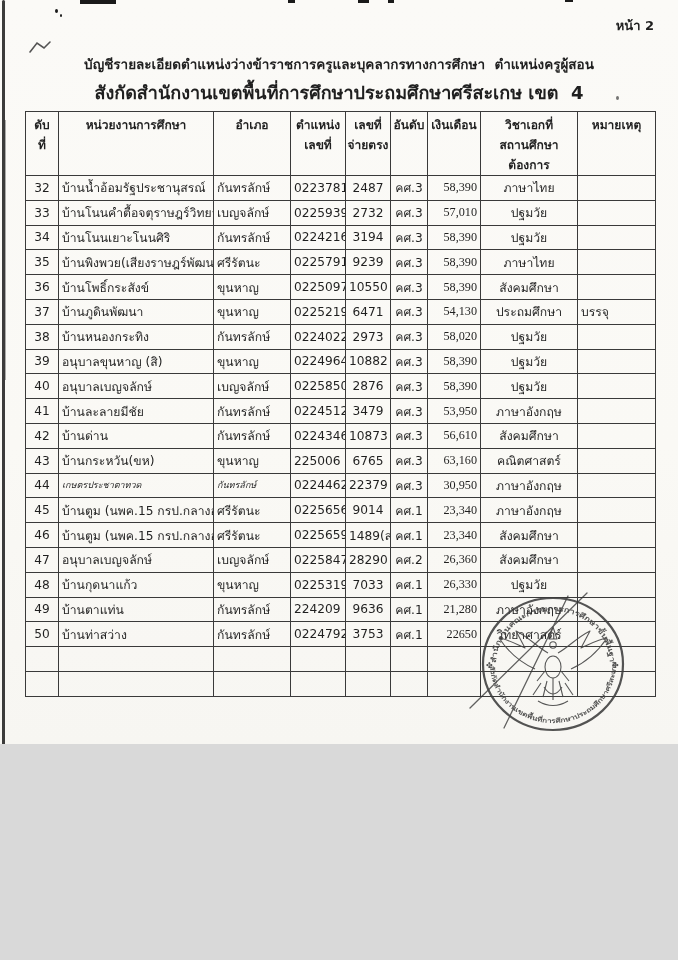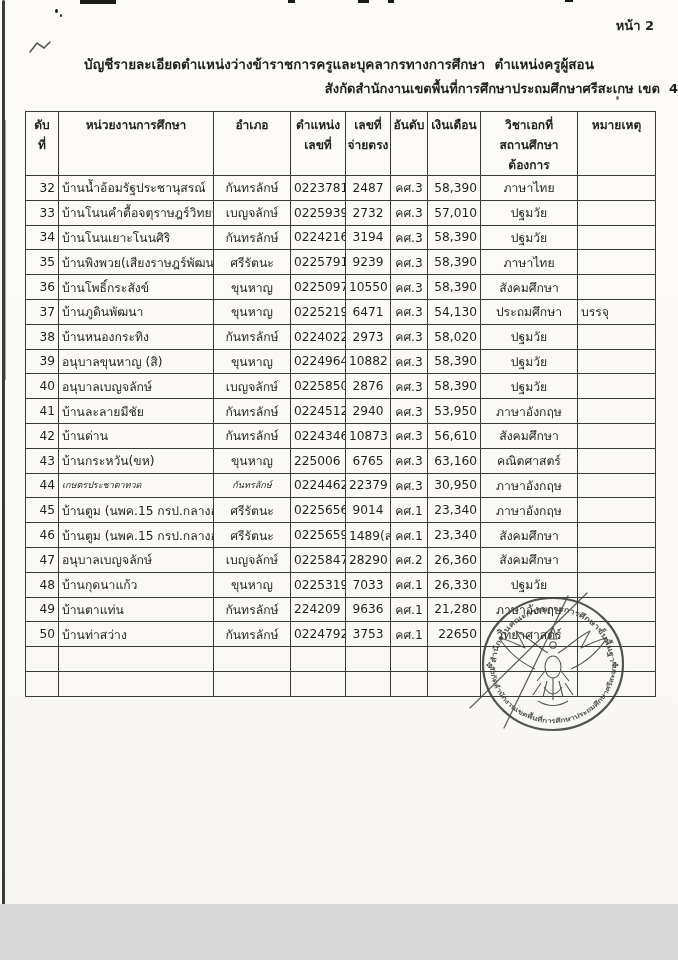--- a/index.html
+++ b/index.html
@@ -2,64 +2,64 @@
 <html><head>
 <meta charset="utf-8">
 <style>
   html,body { margin:0; padding:0; }
   body {
     width:678px; height:960px;
     background:#d9d9d9;
     font-family:"DejaVu Sans","Liberation Sans",sans-serif;
   }
   .page {
-    position:relative; width:678px; height:904px;
+    position:relative; width:678px; height:744px;
     background:linear-gradient(180deg,#fbfaf7 0%, #faf9f5 60%, #f7f6f2 100%);
     overflow:hidden; color:#1f1f1f;
   }
 
   
   .page-number {
     position:absolute; top:15px; right:24px;
     font-size:13px; font-weight:700;
   }
   .title-1 {
     position:absolute; top:53px; left:0; width:100%;
     text-align:center; font-size:13.5px; font-weight:700; white-space:pre;
   }
   .title-2 {
     position:absolute; top:78px; left:0; width:100%;
-    text-align:right; font-size:13px; font-weight:700; white-space:pre;
+    text-align:center; font-size:18px; font-weight:700; white-space:pre;
   }
 
   
   table.vacancy {
     position:absolute; left:25px; top:111px; width:630px;
     border-collapse:collapse; table-layout:fixed;
   }
   .vacancy th, .vacancy td {
     border:1px solid #3a3a3a;
     overflow:hidden;
   }
   .vacancy th {
     font-size:12px; font-weight:700; text-align:center;
     vertical-align:top; padding:3px 1px 0 1px;
     line-height:20px; white-space:pre-line; height:45px;
   }
   .vacancy td {
     height:23.8px; font-size:12.2px; font-weight:500;
     padding:0 3px; white-space:nowrap; vertical-align:middle;
   }
-  .c-no      { text-align:right; }
+  .c-no      { text-align:center; }
   .c-school  { text-align:left; }
-  .c-district{ text-align:center; padding-left:4px; }
+  .c-district{ text-align:left; padding-left:4px; }
   .c-posno   { text-align:left; padding-left:4px; }
   .c-payno   { text-align:center;margin-top:10px; }
   .c-rank    { text-align:center; }
-  .c-salary  { text-align:right; padding-right:8px; }
+  .c-salary  { text-align:right; padding-right:8px;font-family:Liberation Serif, serif; }
   .c-major   { text-align:center; padding-left:5px; }
   .c-note    { text-align:left; padding-left:5px; }
   tr.small-font td.c-school, tr.small-font td.c-district {
     font-size:9px; font-style:italic;
   }
 
   
   .stamp-svg {
     position:absolute; left:440px; top:575px;
     width:200px; height:178px; opacity:0.88;
@@ -233,21 +233,21 @@
           <td class="c-rank">คศ.3</td>
           <td class="c-salary">58,390</td>
           <td class="c-major">ปฐมวัย</td>
           <td class="c-note"></td>
         </tr>
         <tr>
           <td class="c-no">41</td>
           <td class="c-school">บ้านละลายมีชัย</td>
           <td class="c-district">กันทรลักษ์</td>
           <td class="c-posno">0224512</td>
-          <td class="c-payno">2940</td>
+          <td class="c-payno">3479</td>
           <td class="c-rank">คศ.3</td>
           <td class="c-salary">53,950</td>
           <td class="c-major">ภาษาอังกฤษ</td>
           <td class="c-note"></td>
         </tr>
         <tr>
           <td class="c-no">42</td>
           <td class="c-school">บ้านด่าน</td>
           <td class="c-district">กันทรลักษ์</td>
           <td class="c-posno">0224346</td>

